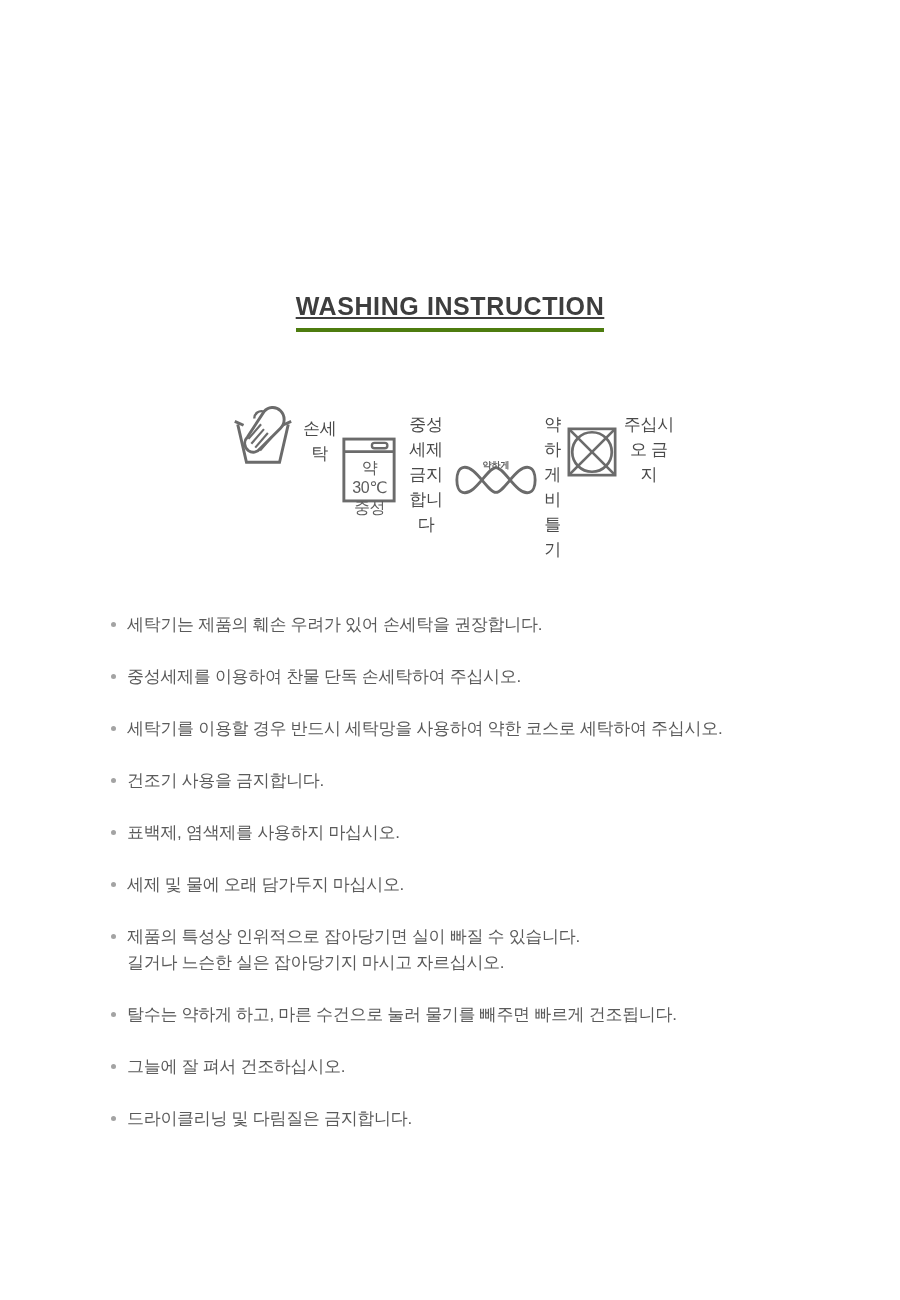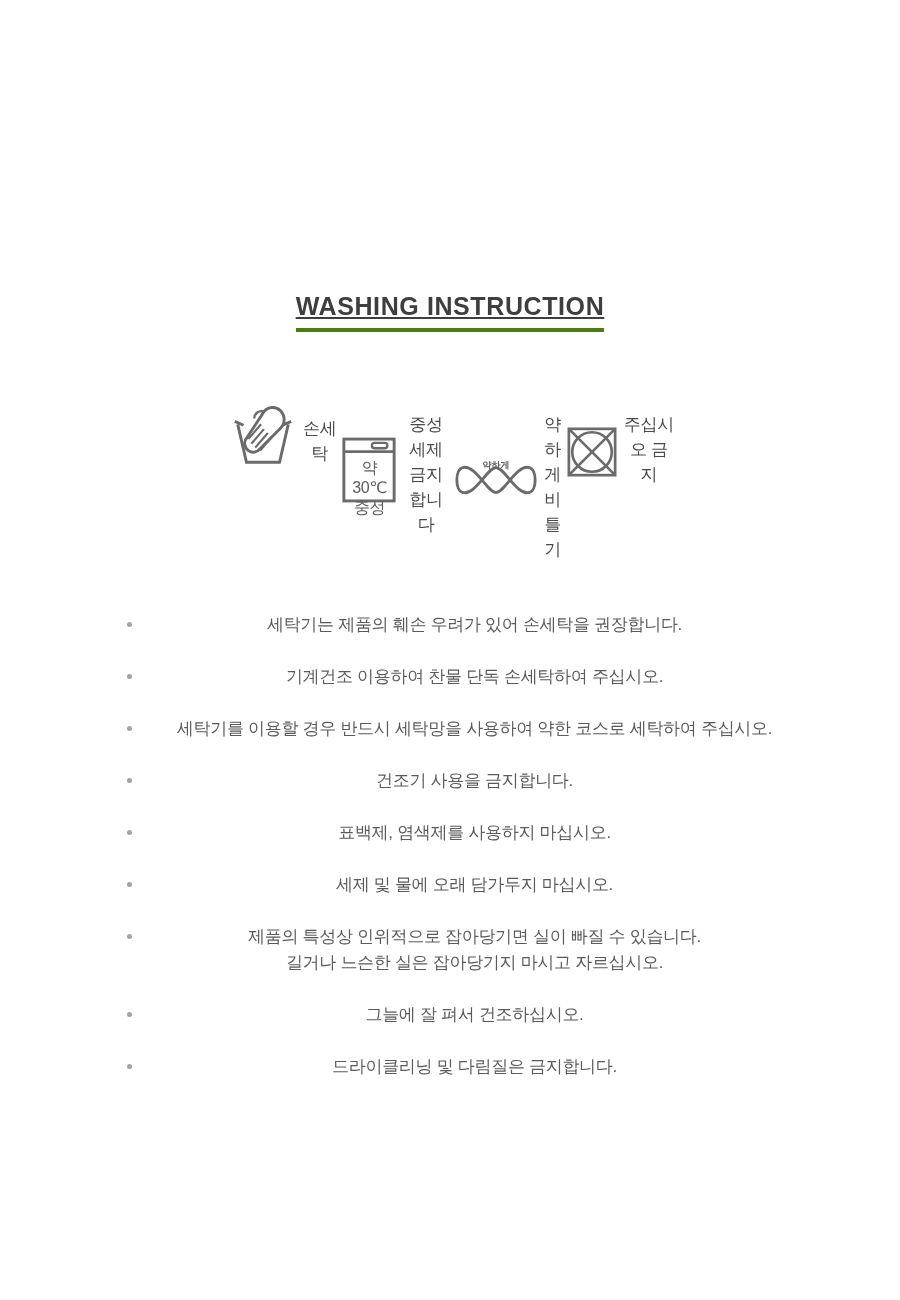--- a/index.html
+++ b/index.html
@@ -50,22 +50,22 @@
   .icon-label{
     margin-top:14px;
     min-height:46px;
     display:flex;align-items:center;justify-content:center;
     text-align:center;
     font-size:17px;line-height:25px;color:#4a4a4a;
     white-space:pre-line;letter-spacing:-0.3px;
   }
   
   .instructions{
-    position:absolute;top:612px;left:126px;width:680px;
-    list-style:none;margin:0;padding:0;text-align:center;
+    position:absolute;top:612px;left:110px;width:680px;
+    list-style:none;margin:0;padding:0;
   }
   .instructions li{
     position:relative;
     padding-left:17px;
     margin-bottom:26px;
     font-size:17px;line-height:26px;color:#5a5a5a;
     letter-spacing:-0.3px;
     white-space:pre-line;
   }
   .instructions li::before{
@@ -140,24 +140,25 @@
           <line x1="52" y1="4" x2="4" y2="52"></line>
         </svg>
       </div>
       <div class="icon-label">주십시오 금지</div>
     </div>
 
   </div>
 
   <ul class="instructions">
     <li>세탁기는 제품의 훼손 우려가 있어 손세탁을 권장합니다.</li>
-    <li>기계건조 이용하여 찬물 단독 손세탁하여 주십시오.</li>
+    <li>중성세제를 이용하여 찬물 단독 손세탁하여 주십시오.</li>
     <li>세탁기를 이용할 경우 반드시 세탁망을 사용하여 약한 코스로 세탁하여 주십시오.</li>
     <li>건조기 사용을 금지합니다.</li>
     <li>표백제, 염색제를 사용하지 마십시오.</li>
     <li>세제 및 물에 오래 담가두지 마십시오.</li>
     <li>제품의 특성상 인위적으로 잡아당기면 실이 빠질 수 있습니다.
 길거나 느슨한 실은 잡아당기지 마시고 자르십시오.</li>
+    <li>탈수는 약하게 하고, 마른 수건으로 눌러 물기를 빼주면 빠르게 건조됩니다.</li>
     <li>그늘에 잘 펴서 건조하십시오.</li>
     <li>드라이클리닝 및 다림질은 금지합니다.</li>
   </ul>
 
 </div>
 
 </body></html>

